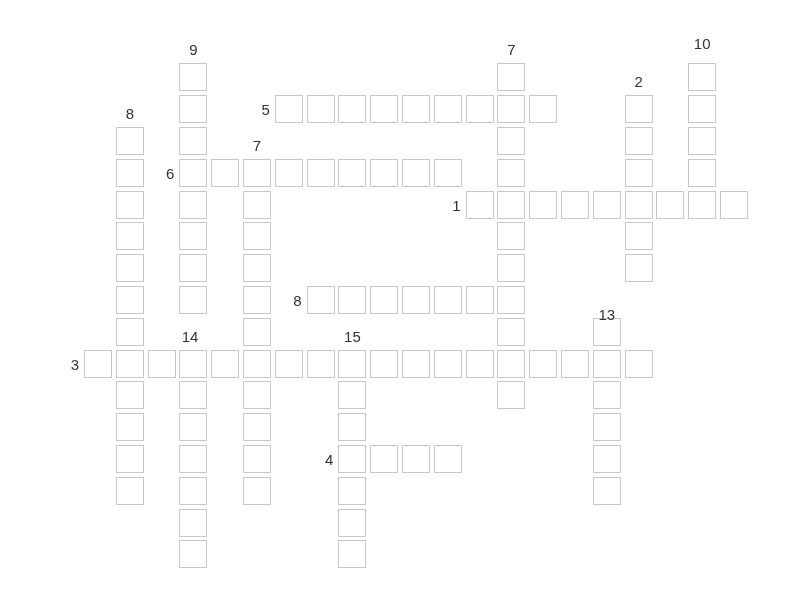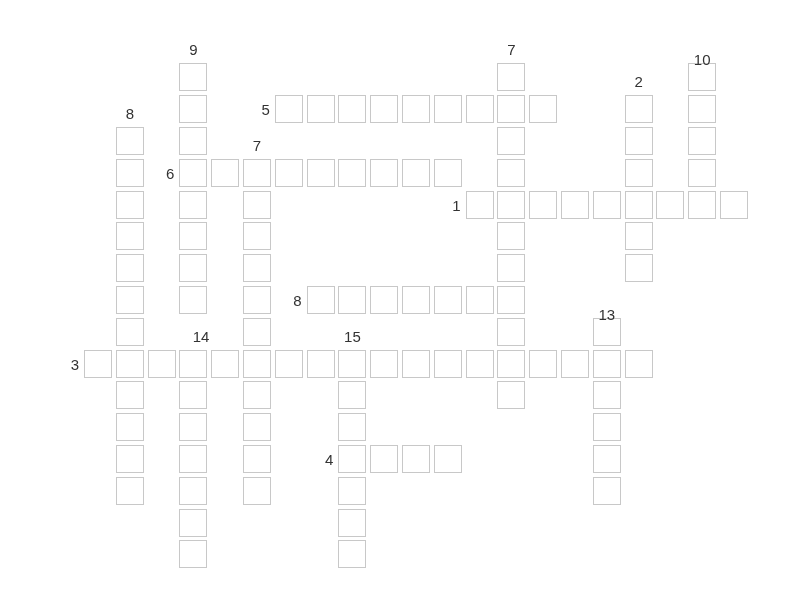--- a/index.html
+++ b/index.html
@@ -124,21 +124,21 @@
     <div class="cell" style="left: 179.4px; top: 126.9px;"></div>
     <div class="cell" style="left: 179.4px; top: 190.5px;"></div>
     <div class="cell" style="left: 179.4px; top: 222.3px;"></div>
     <div class="cell" style="left: 179.4px; top: 254.1px;"></div>
     <div class="cell" style="left: 179.4px; top: 285.9px;"></div>
     <div class="num down" style="left: 193.4px; top: 57.3px;">9</div>
     <div class="cell" style="left: 688.2px; top: 63.3px;"></div>
     <div class="cell" style="left: 688.2px; top: 95.1px;"></div>
     <div class="cell" style="left: 688.2px; top: 126.9px;"></div>
     <div class="cell" style="left: 688.2px; top: 158.7px;"></div>
-    <div class="num down" style="left: 702.2px; top: 67px;">10</div>
+    <div class="num down" style="left: 702.2px; top: 51px;">10</div>
     <div class="cell" style="left: 115.8px; top: 126.9px;"></div>
     <div class="cell" style="left: 115.8px; top: 158.7px;"></div>
     <div class="cell" style="left: 115.8px; top: 190.5px;"></div>
     <div class="cell" style="left: 115.8px; top: 222.3px;"></div>
     <div class="cell" style="left: 115.8px; top: 254.1px;"></div>
     <div class="cell" style="left: 115.8px; top: 285.9px;"></div>
     <div class="cell" style="left: 115.8px; top: 317.7px;"></div>
     <div class="cell" style="left: 115.8px; top: 381.3px;"></div>
     <div class="cell" style="left: 115.8px; top: 413.1px;"></div>
     <div class="cell" style="left: 115.8px; top: 444.9px;"></div>
@@ -157,20 +157,20 @@
     <div class="cell" style="left: 592.8px; top: 413.1px;"></div>
     <div class="cell" style="left: 592.8px; top: 444.9px;"></div>
     <div class="cell" style="left: 592.8px; top: 476.7px;"></div>
     <div class="num down" style="left: 606.8px; top: 322px;">13</div>
     <div class="cell" style="left: 179.4px; top: 381.3px;"></div>
     <div class="cell" style="left: 179.4px; top: 413.1px;"></div>
     <div class="cell" style="left: 179.4px; top: 444.9px;"></div>
     <div class="cell" style="left: 179.4px; top: 476.7px;"></div>
     <div class="cell" style="left: 179.4px; top: 508.5px;"></div>
     <div class="cell" style="left: 179.4px; top: 540.3px;"></div>
-    <div class="num down" style="left: 201px; top: 343.5px;">14</div>
+    <div class="num down" style="left: 190px; top: 343.5px;">14</div>
     <div class="cell" style="left: 338.4px; top: 381.3px;"></div>
     <div class="cell" style="left: 338.4px; top: 413.1px;"></div>
     <div class="cell" style="left: 338.4px; top: 476.7px;"></div>
     <div class="cell" style="left: 338.4px; top: 508.5px;"></div>
     <div class="cell" style="left: 338.4px; top: 540.3px;"></div>
     <div class="num down" style="left: 352.4px; top: 343.5px;">15</div>
   </div>
 
 </body></html>

